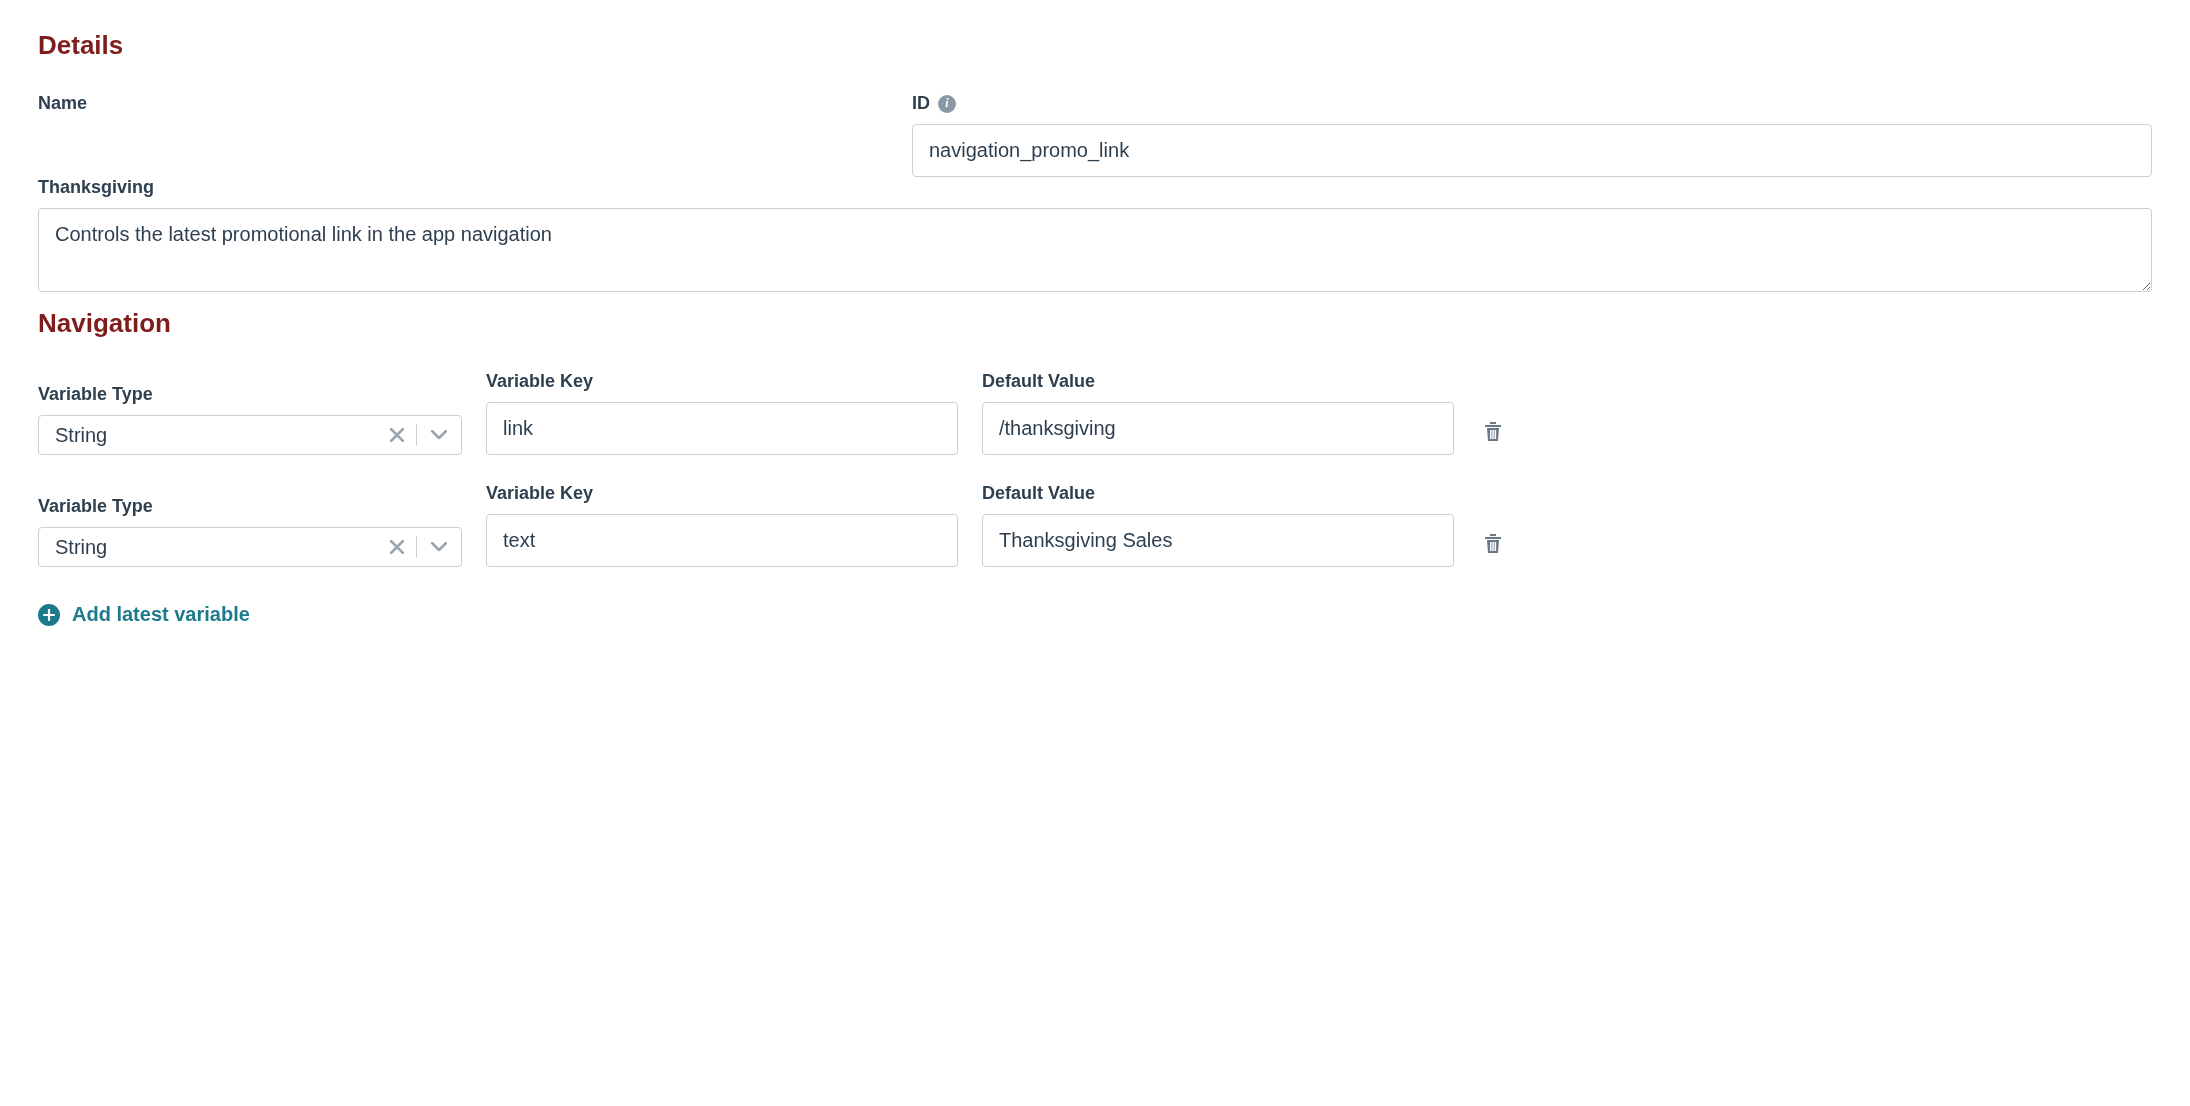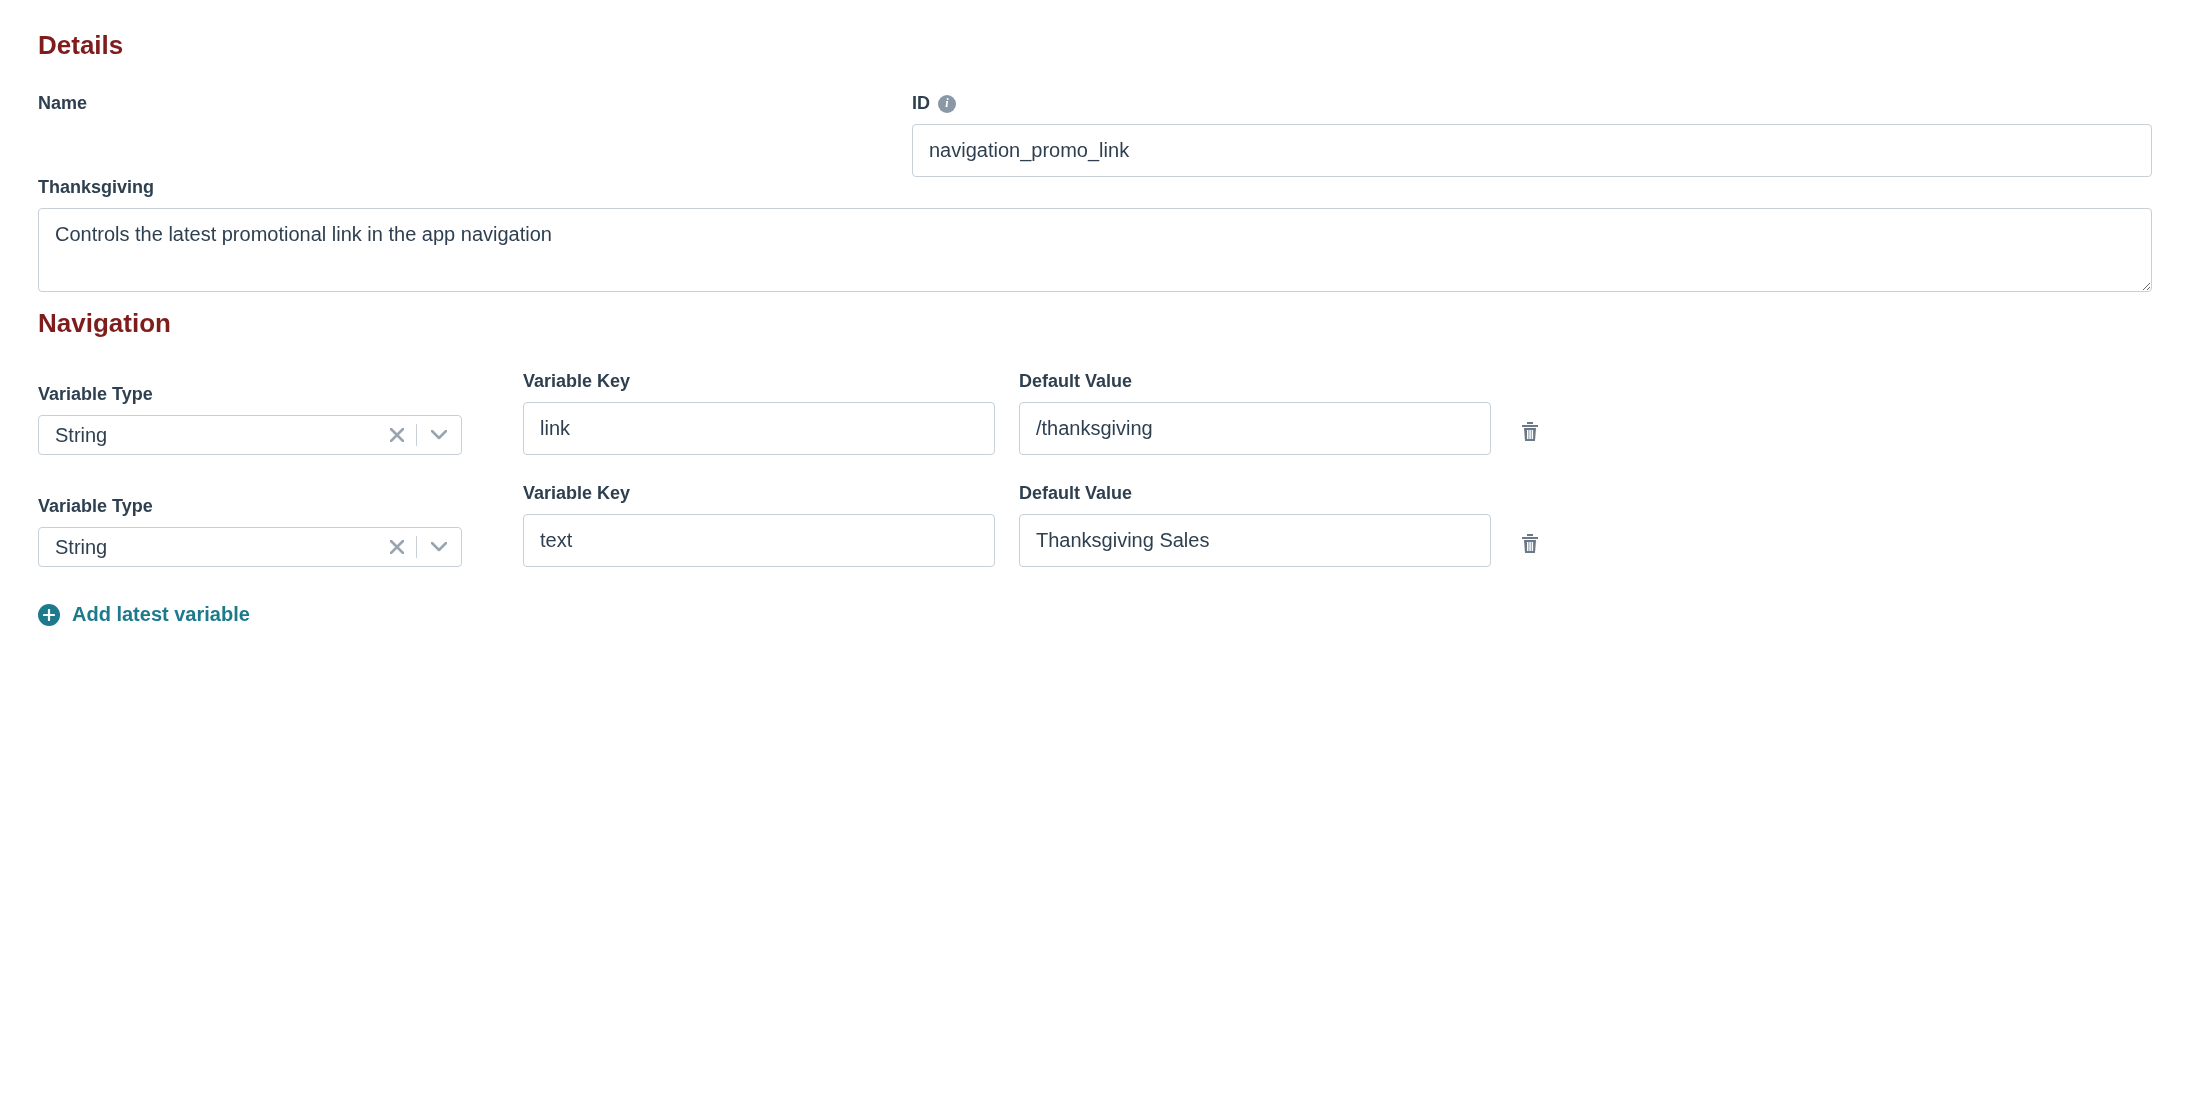--- a/index.html
+++ b/index.html
@@ -55,21 +55,21 @@
     textarea { resize: both; min-height: 84px; }
     .properties-section { margin-top: 16px; }
     .properties-section h2 { margin-bottom: 32px; }
     .prop-row {
       display: flex;
       align-items: flex-end;
       gap: 24px;
       margin-bottom: 28px;
     }
     .prop-col-type { flex: 0 0 424px; display: flex; flex-direction: column; }
-    .prop-col-key  { flex: 0 0 472px; display: flex; flex-direction: column; margin-left: 37px; }
+    .prop-col-key  { flex: 0 0 472px; display: flex; flex-direction: column; }
     .prop-col-val  { flex: 0 0 472px; display: flex; flex-direction: column; }
     .select-box {
       display: flex;
       align-items: center;
       justify-content: space-between;
       padding: 0 0 0 16px;
       height: 40px;
       cursor: pointer;
     }
     .select-value { font-size: 20px; color: #2e3f4f; }

